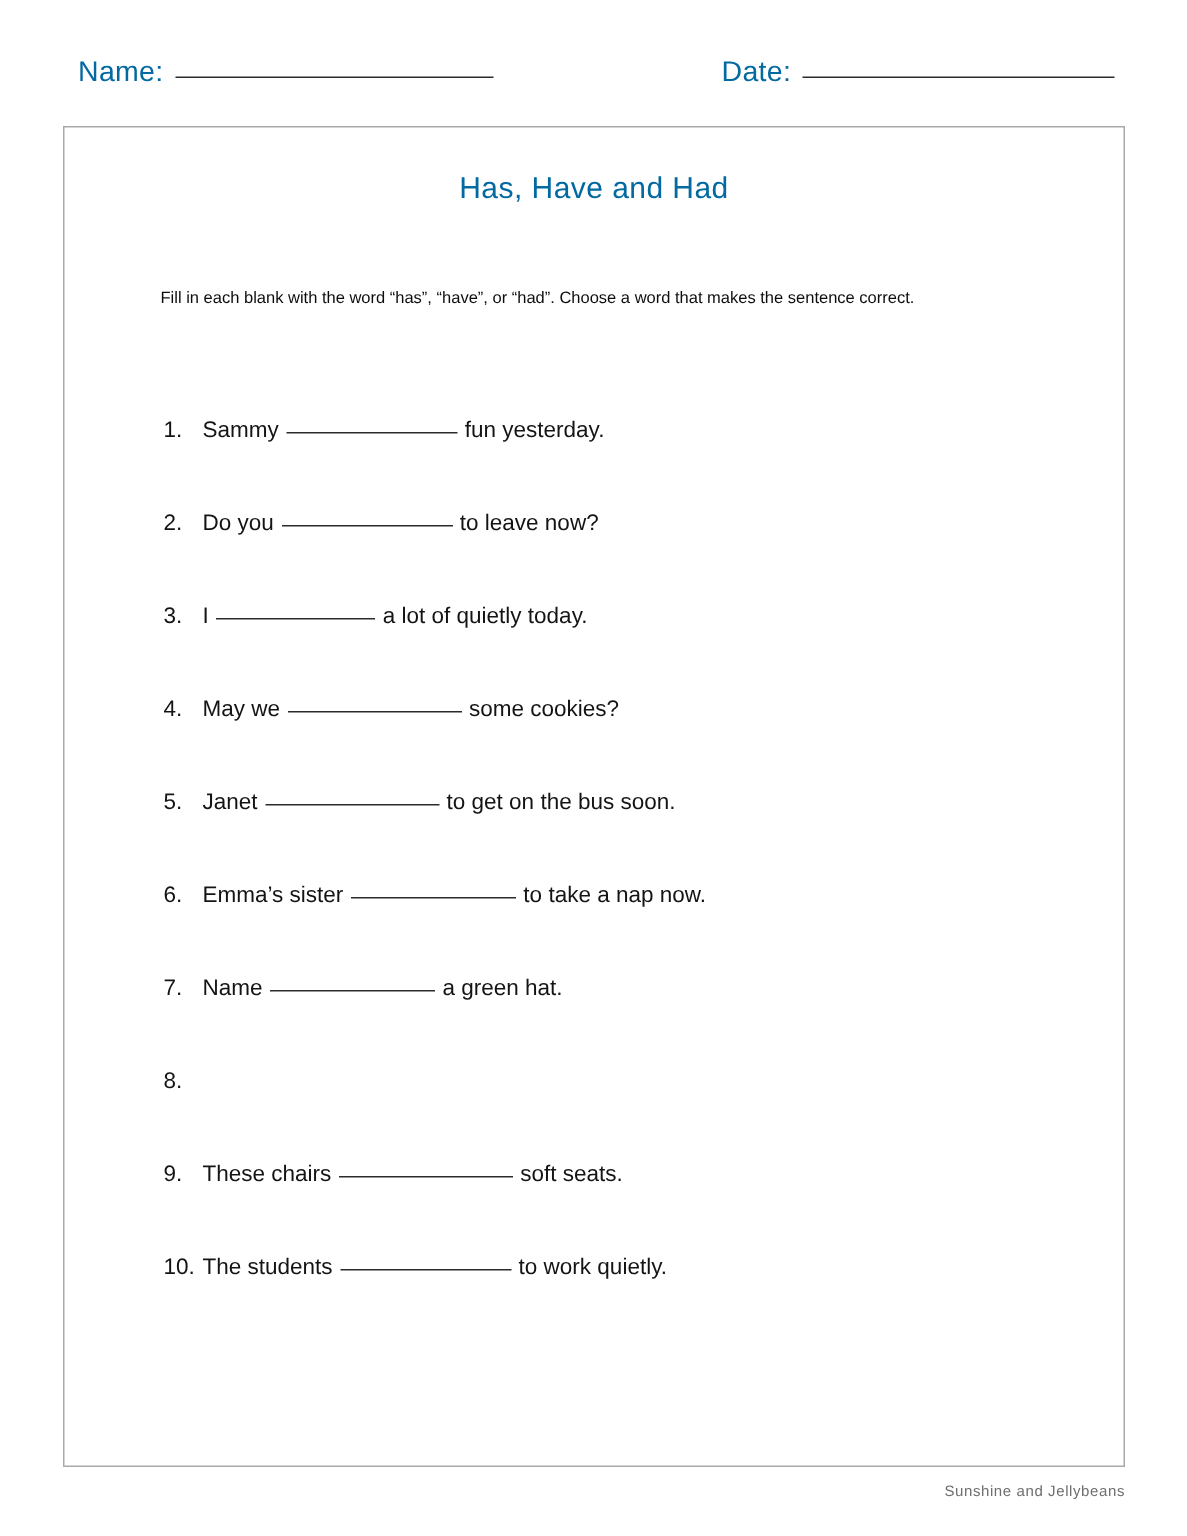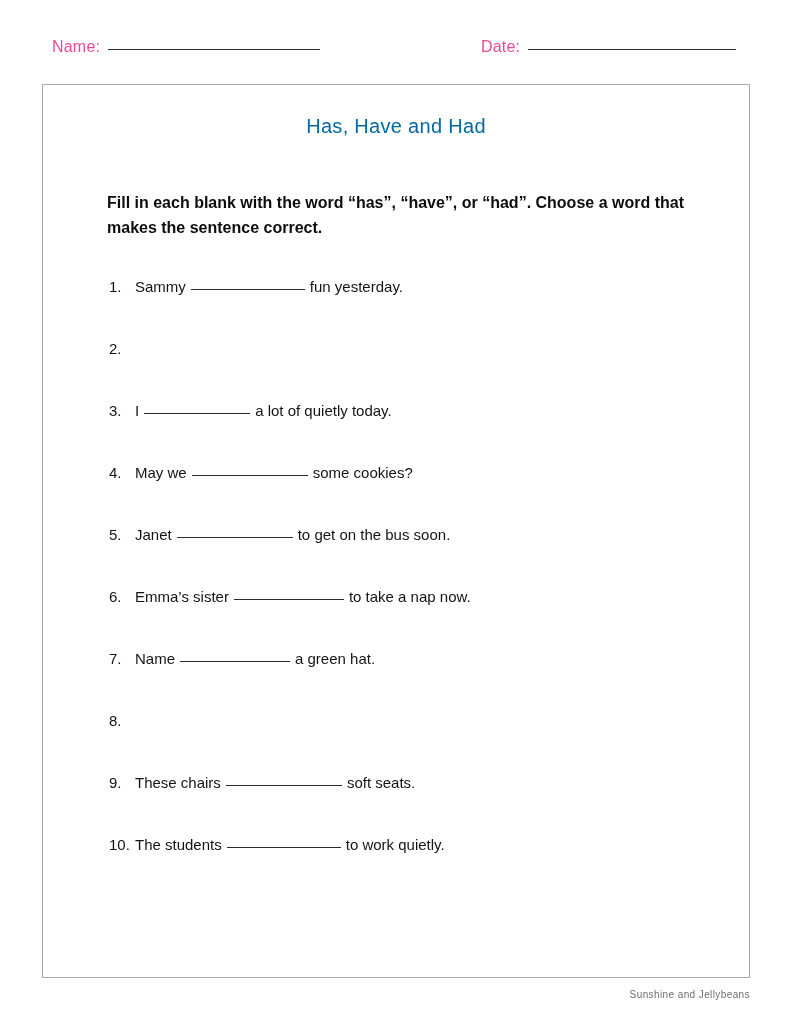--- a/index.html
+++ b/index.html
@@ -26,23 +26,23 @@
   }
   .field {
     position: absolute;
     display: flex;
     align-items: baseline;
     white-space: nowrap;
   }
   .field-name { left: 52px; }
   .field-date { left: 481px; justify-content: space-between; }
   .field-label {
-    font-size: 16px;
+    font-size: 19px;
     letter-spacing: 0.2px;
-    color: #ec4899;
+    color: #0369a1;
   }
   .field-rule {
     display: inline-block;
     height: 0;
     border-bottom: 1.6px solid #2b2b2b;
     margin-left: 8px;
     position: relative;
     top: -2px;
   }
   .rule-name { width: 212px; }
@@ -72,22 +72,22 @@
     letter-spacing: 0.3px;
     color: #0369a1;
   }
 
   
   .instructions {
     position: absolute;
     left: 64px;
     top: 106px;
     width: 582px;
-    font-size: 16px;
-    font-weight: bold;
+    font-size: 11px;
+    font-weight: normal;
     line-height: 1.55;
     color: #0d0d0d;
   }
 
   
   .question-list {
     position: absolute;
     left: 0;
     top: 193px;
     width: 100%;
@@ -159,20 +159,25 @@
       <div class="question-item">
         <span class="q-number">1.</span>
         <span class="q-sentence">
           <span>Sammy</span>
           <span class="q-blank" style="width: 114px;"></span>
           <span>fun yesterday.</span>
         </span>
       </div>
       <div class="question-item">
         <span class="q-number">2.</span>
+        <span class="q-sentence">
+          <span>Do you</span>
+          <span class="q-blank" style="width: 114px;"></span>
+          <span>to leave now?</span>
+        </span>
       </div>
       <div class="question-item">
         <span class="q-number">3.</span>
         <span class="q-sentence">
           <span>I</span>
           <span class="q-blank" style="width: 106px;"></span>
           <span>a lot of quietly today.</span>
         </span>
       </div>
       <div class="question-item">

